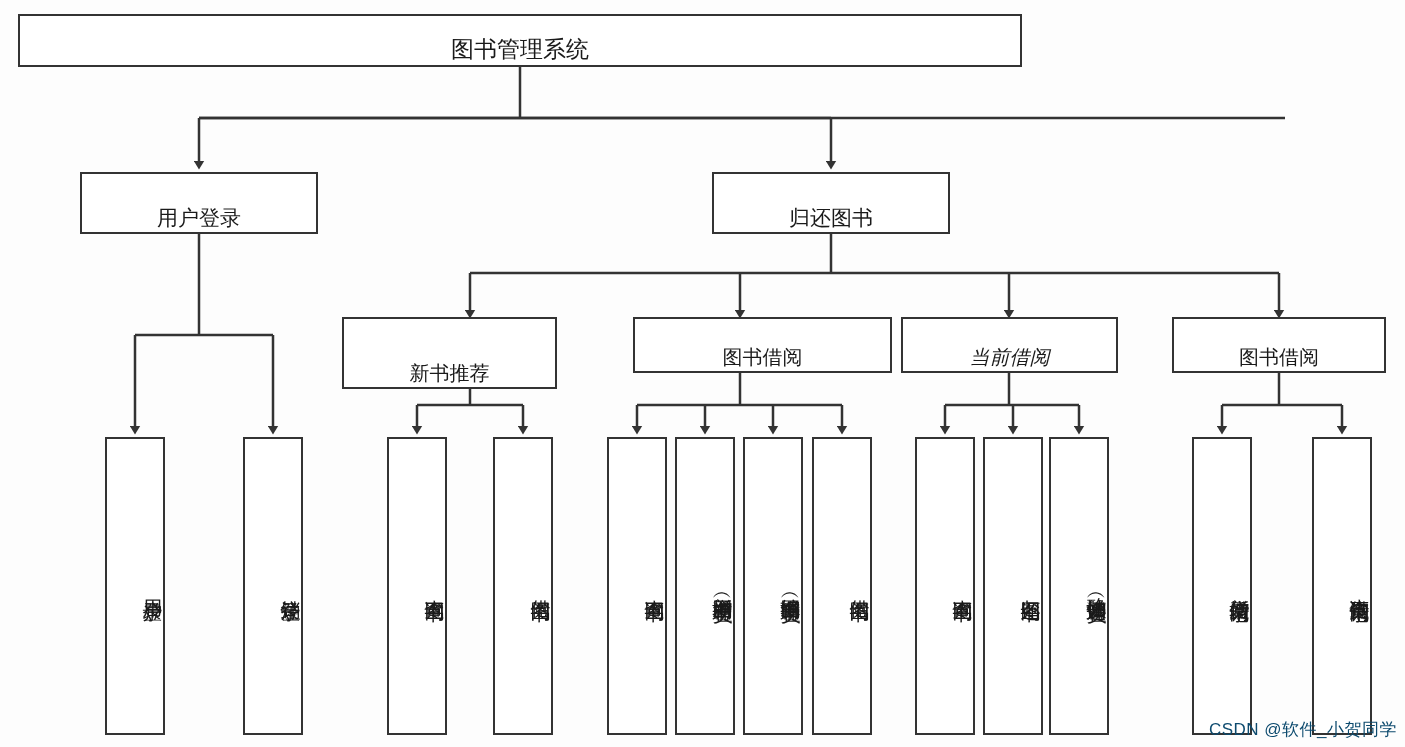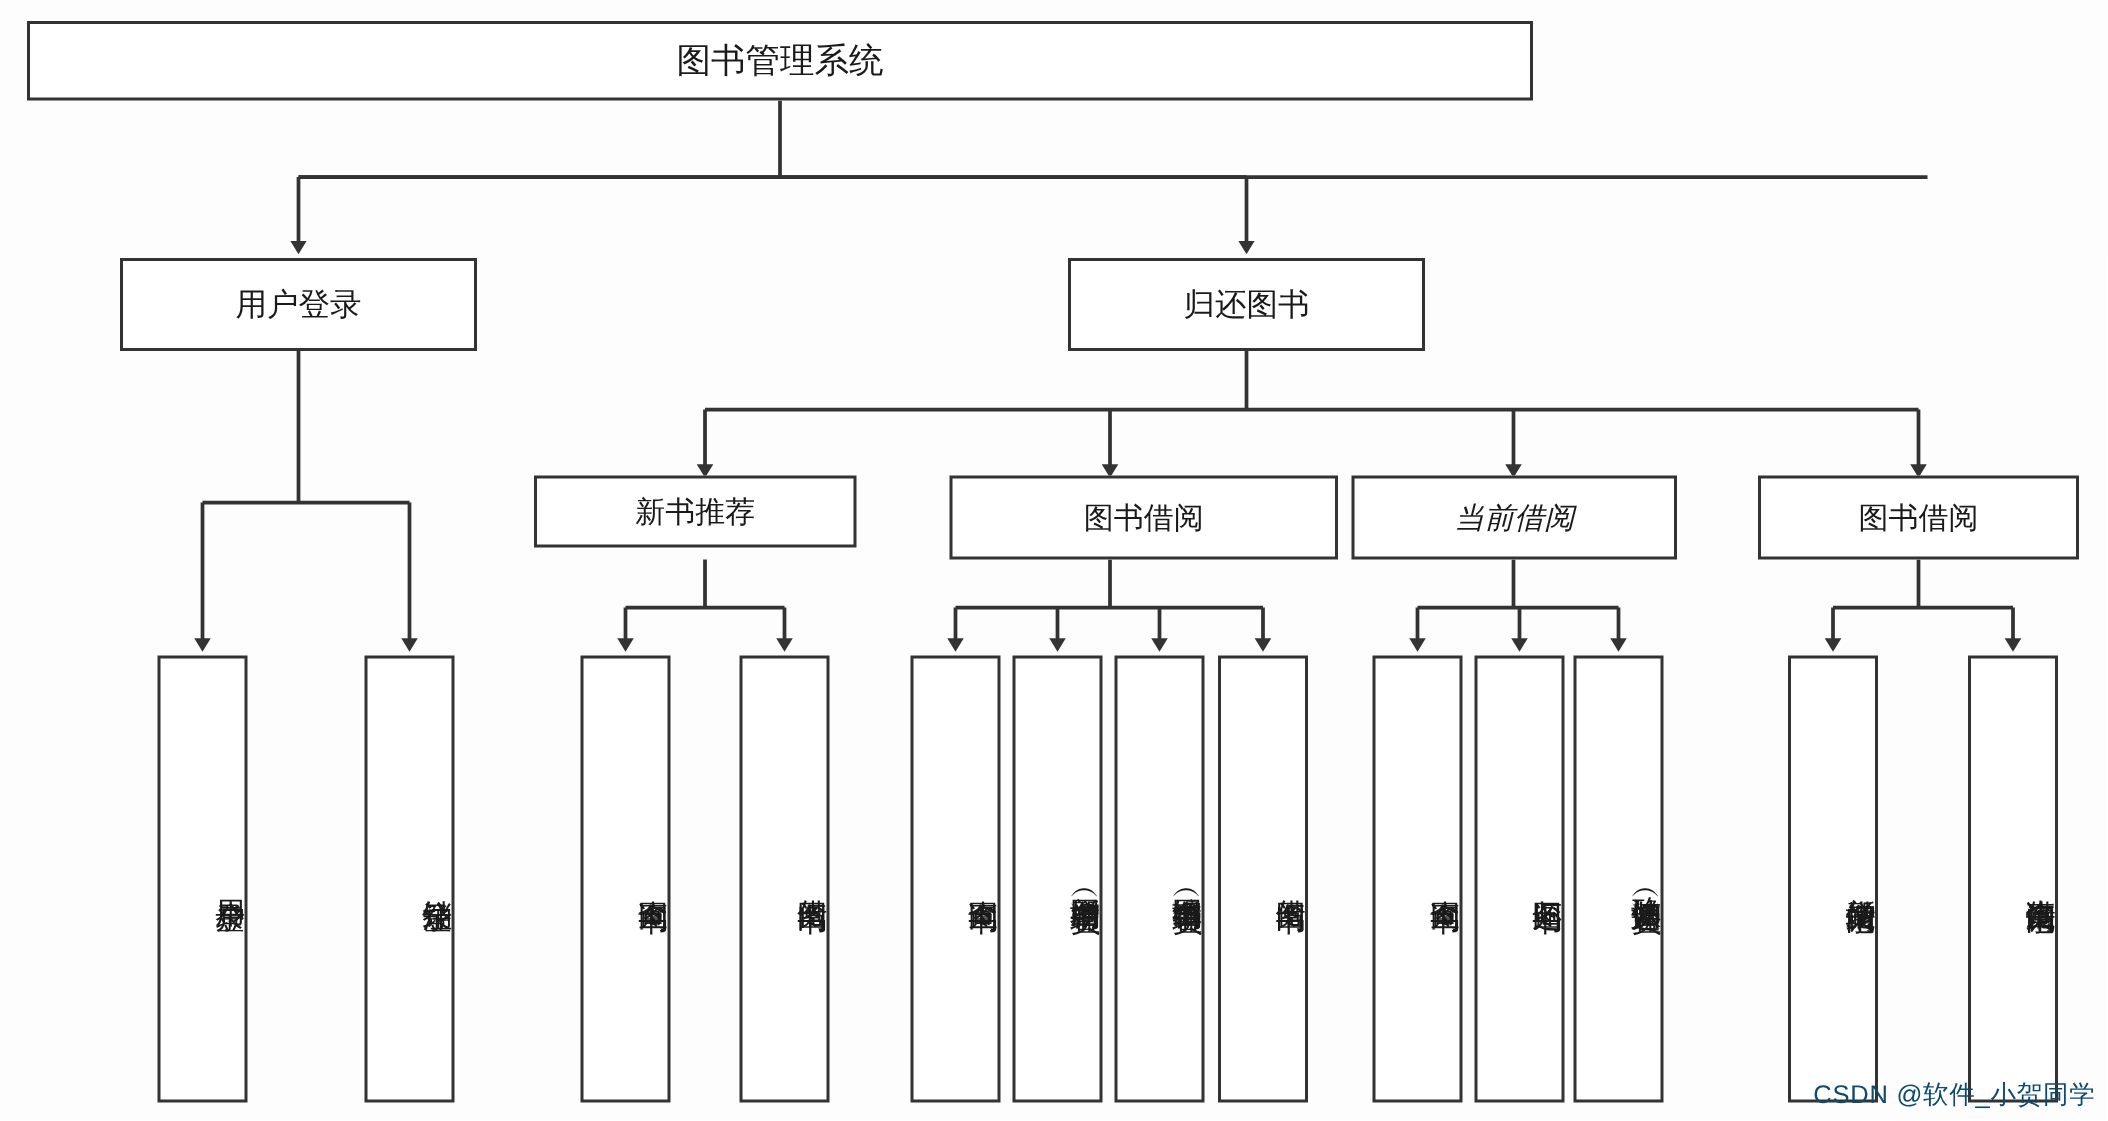--- a/index.html
+++ b/index.html
@@ -24,21 +24,21 @@
     width: 1405px;
     height: 747px;
     pointer-events: none;
   }
   .node {
     position: absolute;
     box-sizing: border-box;
     background: #ffffff;
     border: 2.5px solid #333333;
     display: flex;
-    align-items: center;
+    align-items: flex-end;
     justify-content: center;
     color: #1a1a1a;
     text-align: center;
   }
   .node.root {
     font-size: 23px;
   }
   .node.lvl1 {
     font-size: 21px;
   }
@@ -129,21 +129,21 @@
     <span class="label">图书管理系统</span>
   </div>
 
   <div class="node lvl1" style="left:80px; top:172px; width:238px; height:62px;">
     <span class="label">用户登录</span>
   </div>
   <div class="node lvl1" style="left:712px; top:172px; width:238px; height:62px;">
     <span class="label">归还图书</span>
   </div>
 
-  <div class="node lvl2" style="left:356px; top:317px; width:215px; height:48px;">
+  <div class="node lvl2" style="left:342px; top:317px; width:215px; height:72px;">
     <span class="label">新书推荐</span>
   </div>
   <div class="node lvl2" style="left:633px; top:317px; width:259px; height:56px;">
     <span class="label">图书借阅</span>
   </div>
   <div class="node lvl2" style="left:901px; top:317px; width:217px; height:56px;font-style:italic;">
     <span class="label">当前借阅</span>
   </div>
   <div class="node lvl2" style="left:1172px; top:317px; width:214px; height:56px;">
     <span class="label">图书借阅</span>

